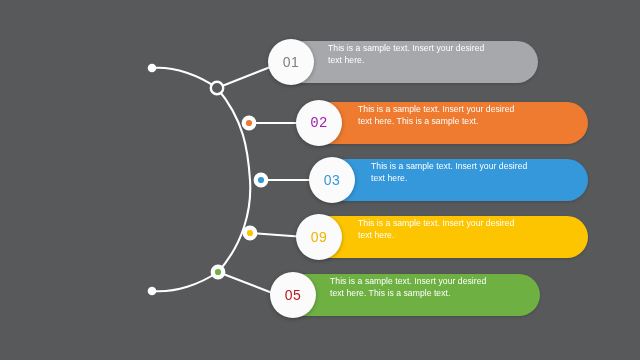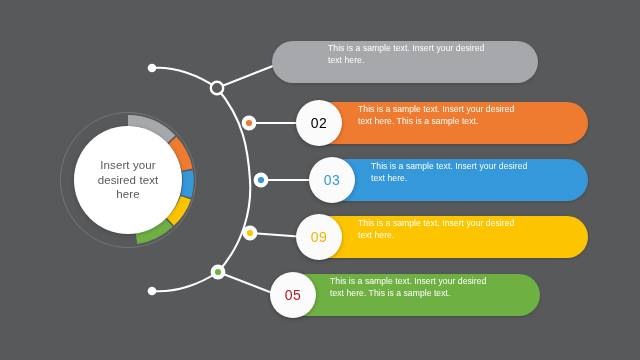--- a/index.html
+++ b/index.html
@@ -90,55 +90,37 @@
     <circle cx="249" cy="123" r="6.2" fill="#ffffff" stroke="#ffffff" stroke-width="2.4"></circle>
     <circle cx="249" cy="123" r="3.1" fill="#ee7b30"></circle>
     <circle cx="261" cy="180" r="6.2" fill="#ffffff" stroke="#ffffff" stroke-width="2.4"></circle>
     <circle cx="261" cy="180" r="3.1" fill="#3498db"></circle>
     <circle cx="250" cy="233" r="6.2" fill="#ffffff" stroke="#ffffff" stroke-width="2.4"></circle>
     <circle cx="250" cy="233" r="3.1" fill="#fdc500"></circle>
     <circle cx="218" cy="272" r="6.2" fill="#ffffff" stroke="#ffffff" stroke-width="2.4"></circle>
     <circle cx="218" cy="272" r="3.1" fill="#6fb043"></circle>
   </svg>
 
-  <div class="hub">
-    <div class="hub-outer-ring"></div>
-    <svg class="hub-arcs" viewBox="0 0 132 132">
-      <g fill="none" stroke-width="11" stroke-linecap="butt">
-        <path id="arc-0" d="M66,6.5 A59.5,59.5 0 0,1 109.3,25.3" stroke="#a6a8ab"></path>
-        <path id="arc-1" d="M110.4,26.5 A59.5,59.5 0 0,1 125.2,55.6" stroke="#ee7b30"></path>
-        <path id="arc-2" d="M125.4,57.1 A59.5,59.5 0 0,1 124.2,82.3" stroke="#3498db"></path>
-        <path id="arc-3" d="M123.8,83.7 A59.5,59.5 0 0,1 108.2,107.6" stroke="#fdc500"></path>
-        <path id="arc-4" d="M107.1,108.6 A59.5,59.5 0 0,1 74.5,124.6" stroke="#6fb043"></path>
-      </g>
-    </svg>
-    <div class="hub-core" style="background: rgb(255, 255, 255);">
-      <div class="hub-core-text" style="color: rgb(88, 89, 91);">
-        <div>Insert your</div>
-        <div>desired text</div>
-        <div>here</div>
-      </div>
-    </div>
-  </div>
 
   <div class="row" id="row-0" style="left:272px;top:41px;width:266px;">
     <div class="bar" id="bar-0" style="width: 266px; background: rgb(166, 168, 171);"></div>
     <div class="bar-text" style="left:56px;width:200px;">
       <span>This is a sample text. Insert your desired</span>
       <span>text here.</span>
     </div>
+    <div class="badge" id="badge-0" style="left: -4px; color: rgb(123, 125, 128);">01</div>
   </div>
 
   <div class="row" id="row-1" style="left:300px;top:102px;width:288px;">
     <div class="bar" id="bar-1" style="width: 288px; background: rgb(238, 123, 48);"></div>
     <div class="bar-text" style="left:58px;width:212px;">
       <span>This is a sample text. Insert your desired</span>
       <span>text here. This is a sample text.</span>
     </div>
-    <div class="badge" id="badge-1" style="left: -4px; color: #000000;">02</div>
+    <div class="badge" id="badge-1" style="left: -4px; color: #a21caf; font-family: Liberation Mono, monospace;">02</div>
   </div>
 
   <div class="row" id="row-2" style="left:313px;top:159px;width:275px;">
     <div class="bar" id="bar-2" style="width: 275px; background: rgb(52, 152, 219);"></div>
     <div class="bar-text" style="left:58px;width:208px;">
       <span>This is a sample text. Insert your desired</span>
       <span>text here.</span>
     </div>
     <div class="badge" id="badge-2" style="left: -4px; color: rgb(52, 152, 219);">03</div>
   </div>

